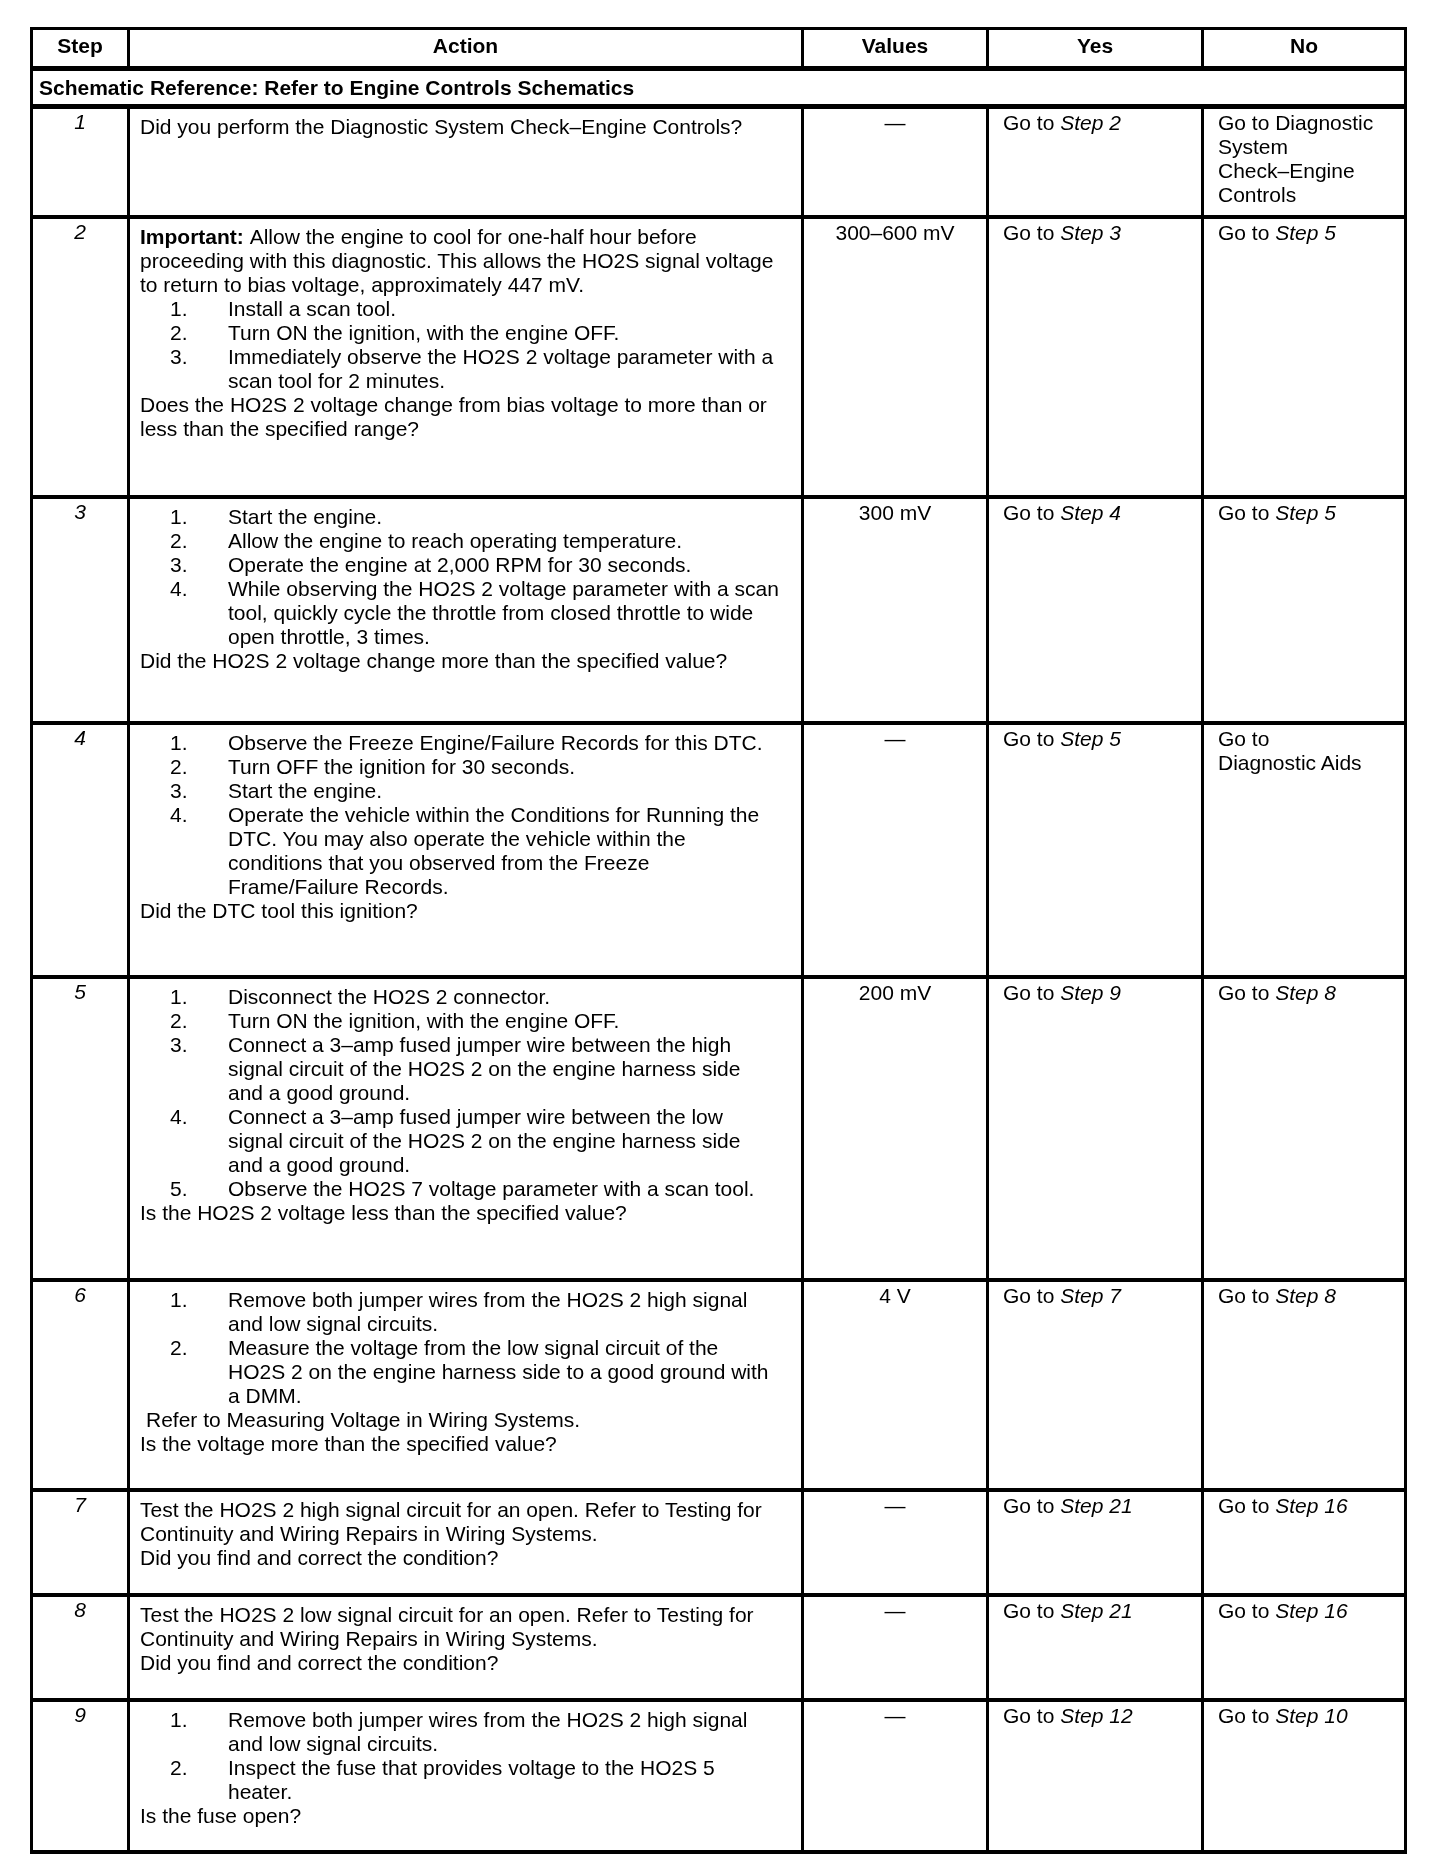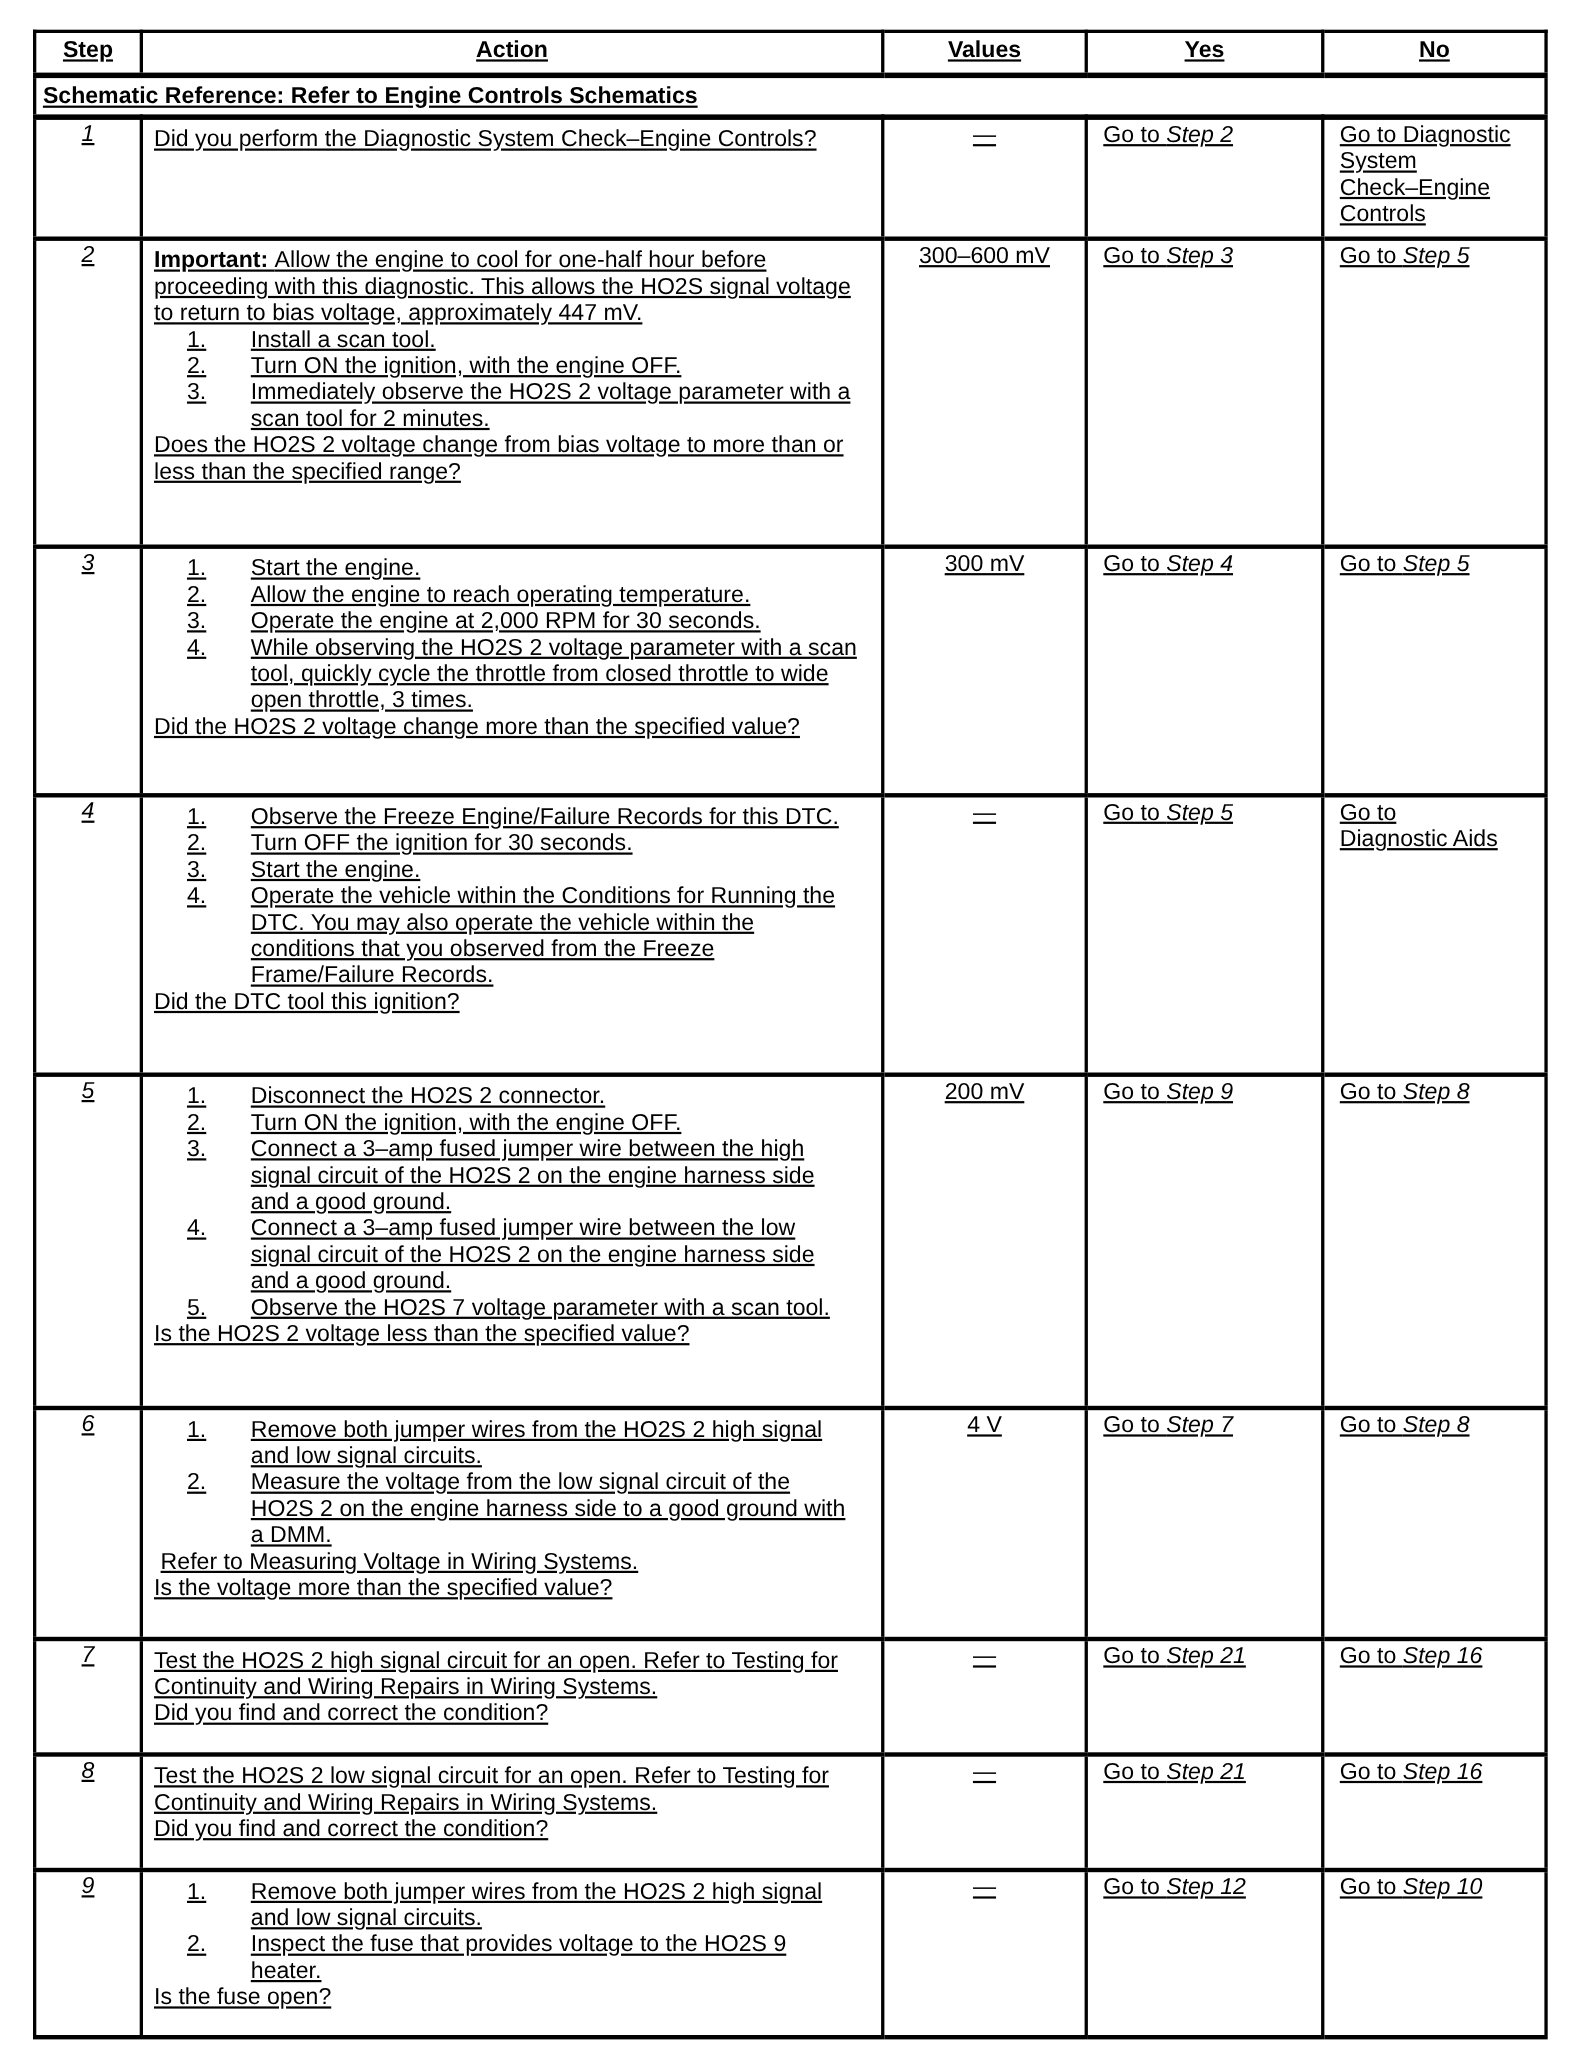--- a/index.html
+++ b/index.html
@@ -19,21 +19,20 @@
   table.diag {
     position: absolute;
     left: 30px;
     top: 27px;
     width: 1374px;
     border-collapse: collapse;
     table-layout: fixed;
     border: 3px solid #3b82f6;
     font-size: 21px;
     line-height: 24px;
-    text-decoration: underline;
   }
   table.diag th, table.diag td {
     border: 3px solid #000;
     vertical-align: top;
     overflow: hidden;
   }
   table.diag td { border-top-width: 4px; border-bottom-width: 4px; }
   thead th {
     font-weight: bold;
     text-align: center;
@@ -265,21 +264,21 @@
       </tr>
       <tr class="r8">
         <td class="step">9</td>
         <td class="action">
             <div class="li">
               <span class="n">1.</span>
               <span class="t">Remove both jumper wires from the HO2S 2 high signal and low signal circuits.</span>
             </div>
             <div class="li">
               <span class="n">2.</span>
-              <span class="t">Inspect the fuse that provides voltage to the HO2S 9 heater.</span>
+              <span class="t">Inspect the fuse that provides voltage to the HO2S 5 heater.</span>
             </div>
             <div class="q">Is the fuse open?</div>
           </td>
         <td class="values">—</td>
         <td class="yes">Go to <em>Step 12</em></td>
         <td class="no">Go to <em>Step 10</em></td>
       </tr>
     </tbody>
   </table>
 </div>

